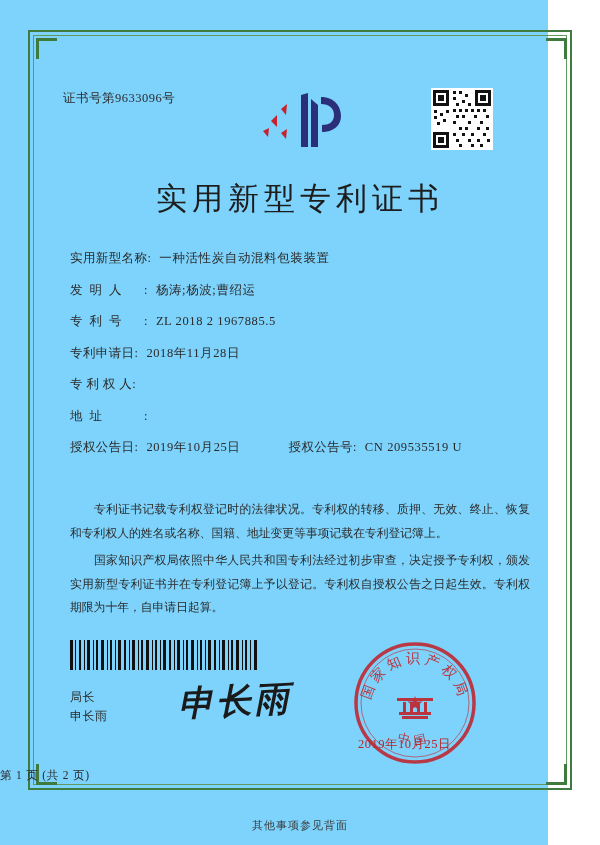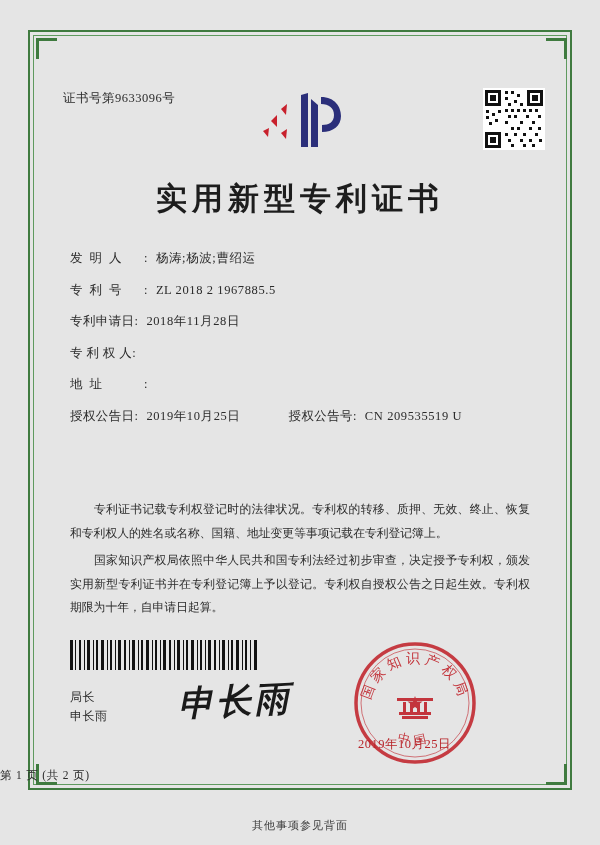--- a/index.html
+++ b/index.html
@@ -9,23 +9,23 @@
   body {
     width: 600px;
     height: 845px;
     background: #ffffff;
     font-family: "Liberation Serif", serif;
     color: #2a2a2a;
     overflow: hidden;
   }
   .page {
     position: relative;
-    width: 600px;
+    width: 548px;
     height: 845px;
-    background: #e5e5e5;
+    background: #7dd3fc;
   }
 
   
   .border-outer {
     position: absolute;
     left: 28px;
     top: 30px;
     width: 544px;
     height: 760px;
     border: 2px solid #3f7a3f;
@@ -83,21 +83,21 @@
   }
 
   
   .title {
     position: absolute;
     left: 0;
     top: 178px;
     width: 600px;
     text-align: center;
     font-size: 31px;
-    font-weight: bold;
+    font-weight: normal;
     letter-spacing: 5px;
     color: #1d1d1d;
     font-family: "DejaVu Serif", serif;
   }
 
   
   .fields {
     position: absolute;
     left: 70px;
     top: 250px;
@@ -296,20 +296,24 @@
       <polygon points="46,10 53,8 53,62 46,62"></polygon>
       <polygon points="56,14 63,20 63,62 56,62"></polygon>
       <path d="M66,12 C80,12 86,22 86,31 C86,41 78,47 67,47 L67,40 C74,40 79,37 79,30 C79,23 74,19 66,19 Z"></path>
     </g>
   </svg>
 
   <div class="title">实用新型专利证书</div>
 
   <div class="fields">
     <div class="field-row">
+      <span class="field-label">实用新型名称:</span>
+      <span class="field-value">一种活性炭自动混料包装装置</span>
+    </div>
+    <div class="field-row">
       <span class="field-label spaced">发明人</span>
       <span class="field-label">:</span>
       <span class="field-value">杨涛;杨波;曹绍运</span>
     </div>
     <div class="field-row">
       <span class="field-label spaced">专利号</span>
       <span class="field-label">:</span>
       <span class="field-value">ZL 2018 2 1967885.5</span>
     </div>
     <div class="field-row">

